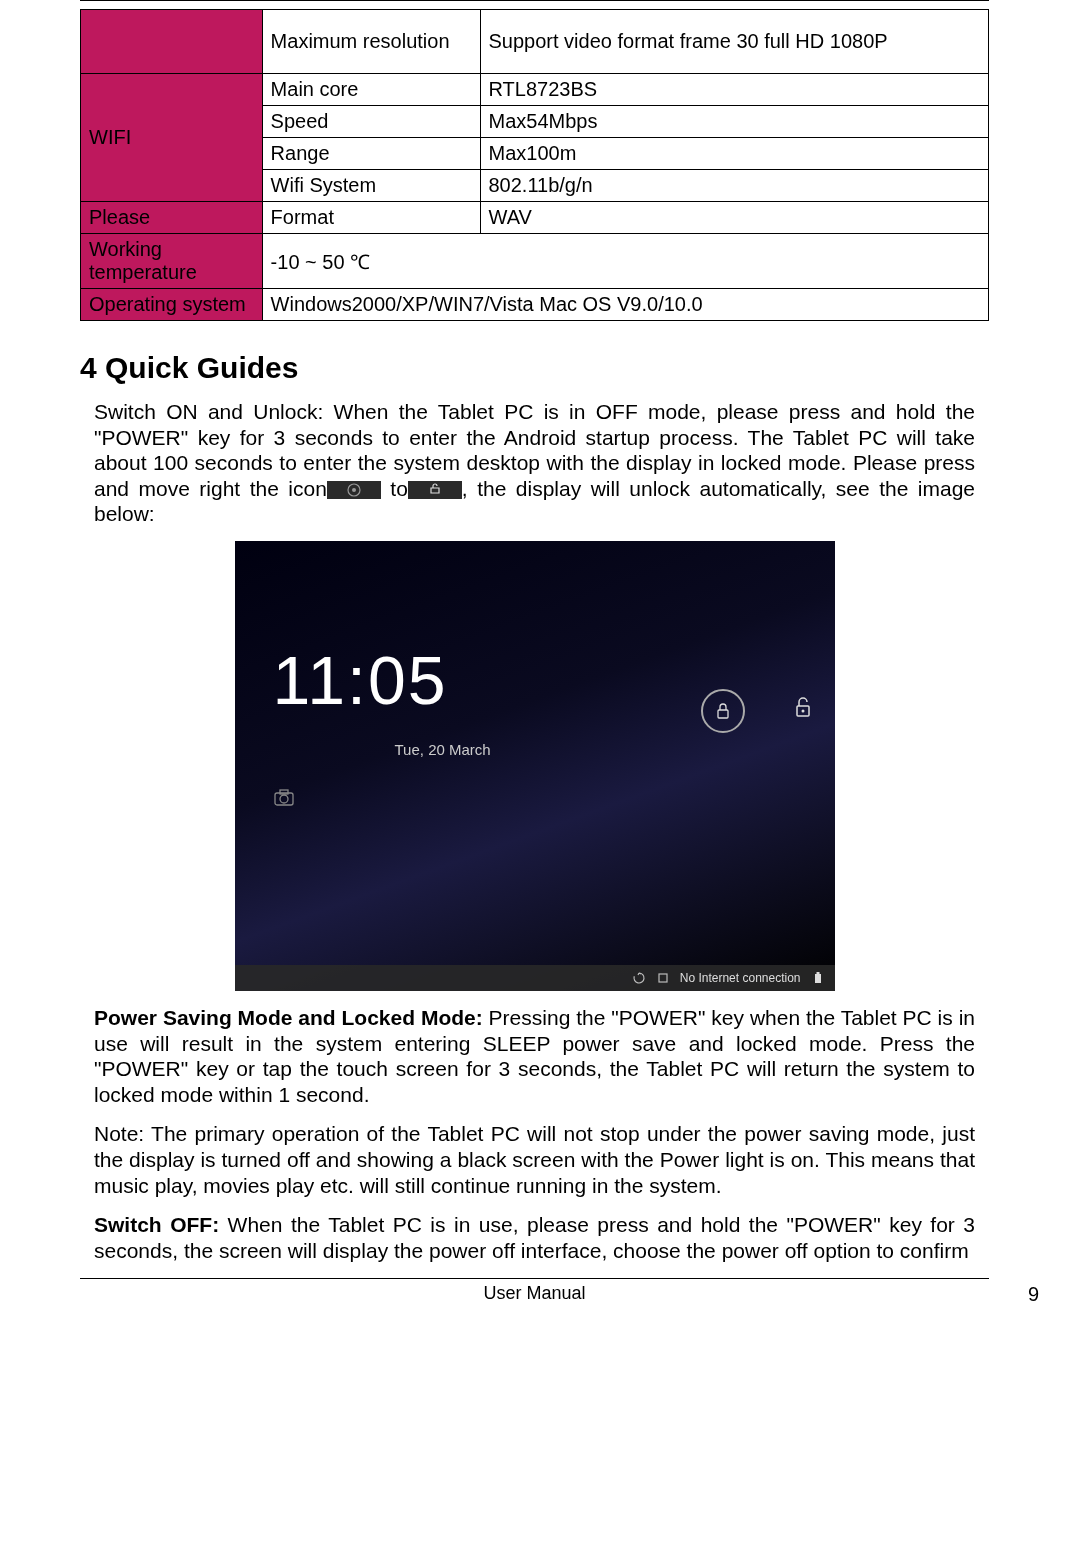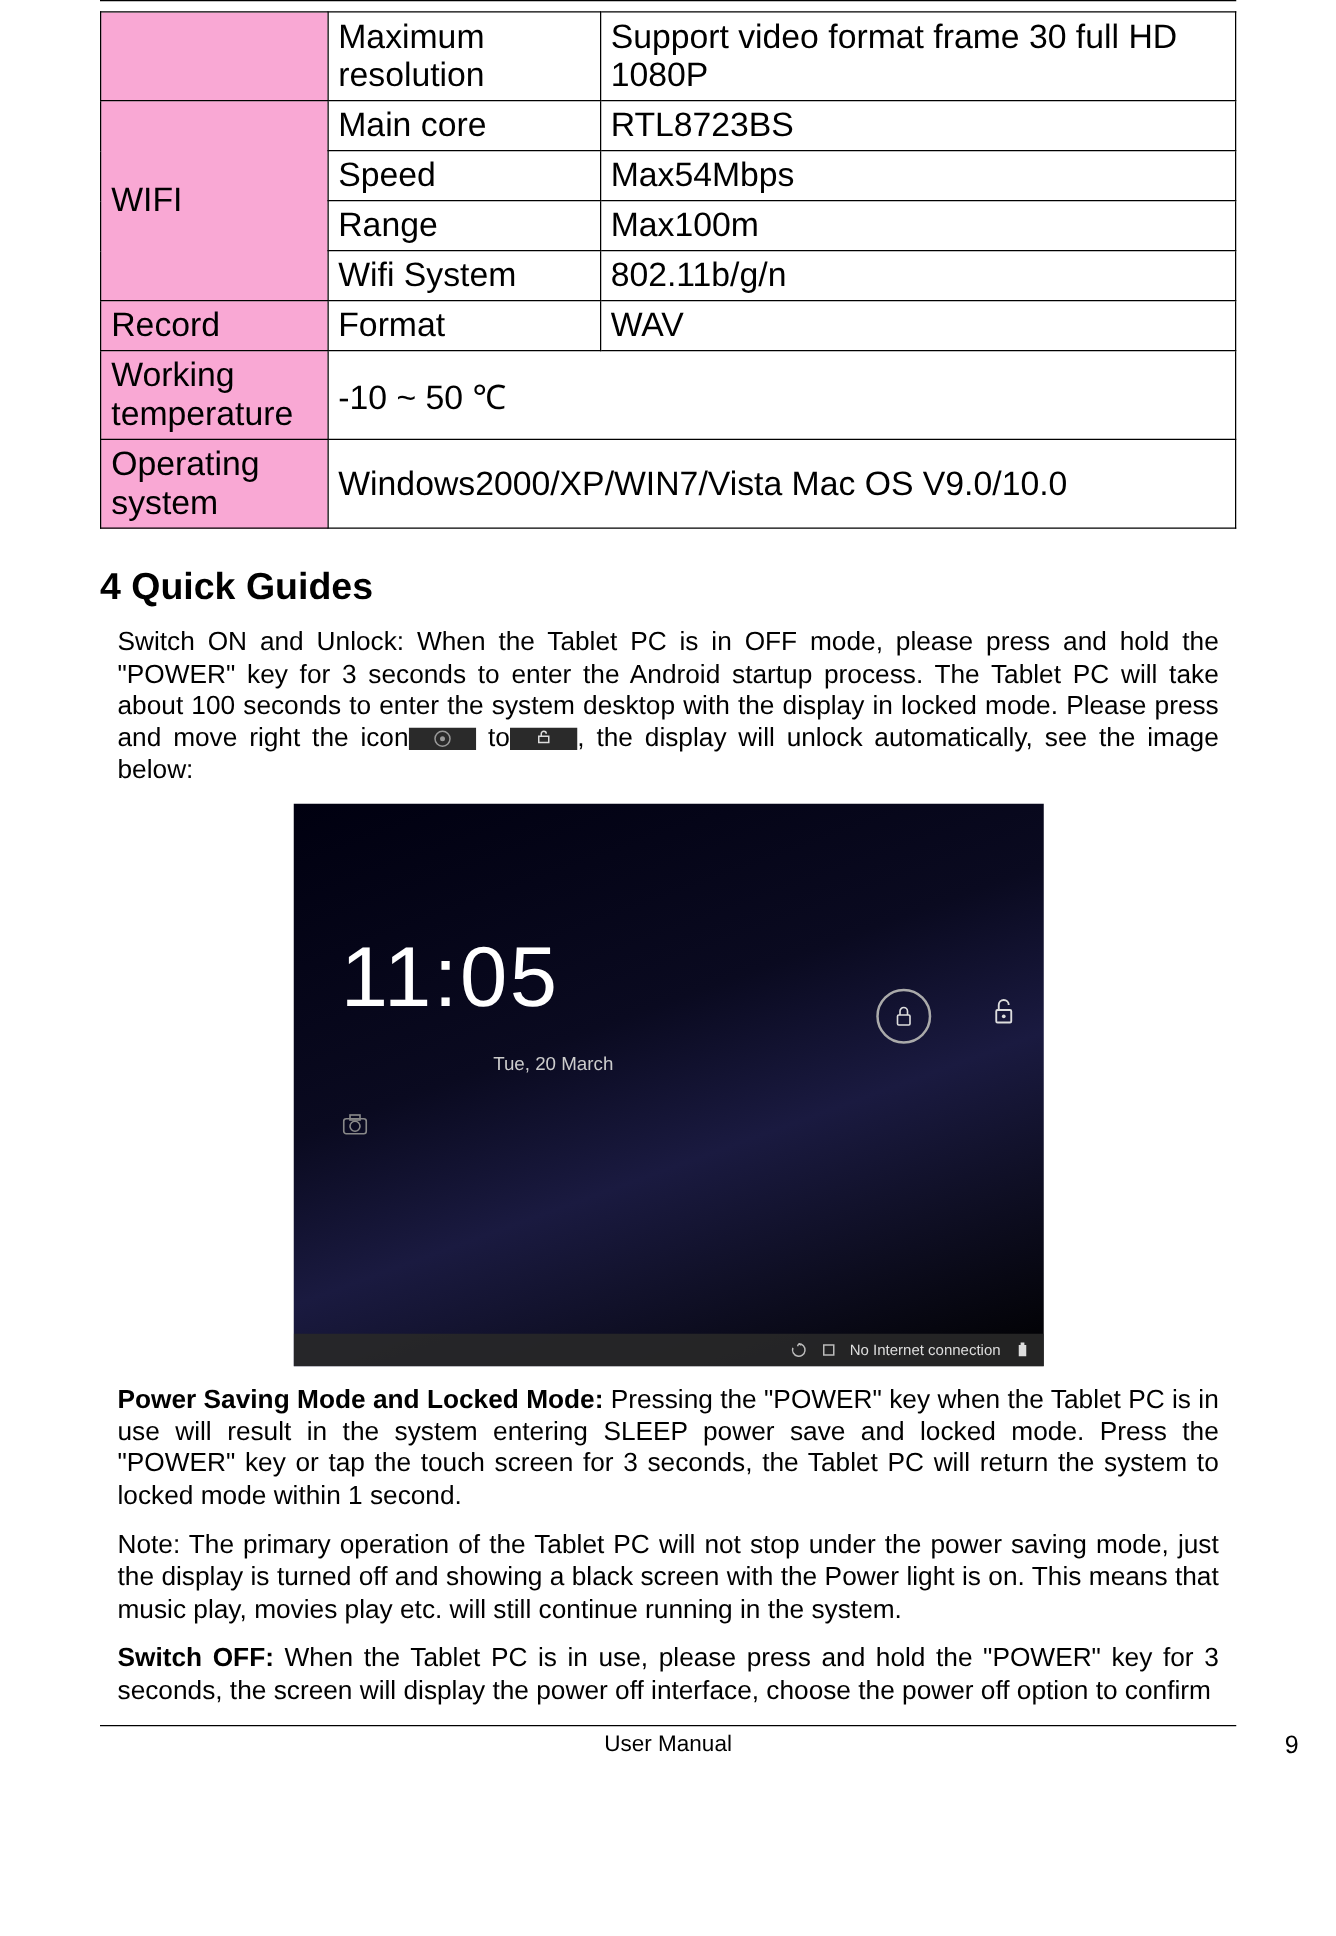--- a/index.html
+++ b/index.html
@@ -22,29 +22,29 @@
     }
     .divider {
       border: none;
       border-top: 1.5px solid #000;
       margin: 0 0 8px;
     }
     table.spec {
       border-collapse: collapse;
       width: 100%;
       margin: 0 auto 30px;
-      font-size: 27px;
+      font-size: 20px;
     }
     table.spec td {
       border: 1px solid #000;
       padding: 4px 8px;
       vertical-align: middle;
       text-align: left;
     }
-    .col-cat { width: 20%; background: #f9a8d4; }
+    .col-cat { width: 20%; background: #be185d; }
     .col-key { width: 24%; }
     .col-val { width: 56%; }
     .tall-cell { height: 64px; vertical-align: top; padding-top: 6px; }
     h1.section {
       font-size: 30px;
       font-weight: bold;
       margin: 24px 0 14px;
     }
     h2.subsection {
       font-size: 24px;
@@ -175,21 +175,21 @@
     </tr>
     <tr>
       <td class="col-key">Range</td>
       <td class="col-val">Max100m</td>
     </tr>
     <tr>
       <td class="col-key">Wifi System</td>
       <td class="col-val">802.11b/g/n</td>
     </tr>
     <tr>
-      <td class="col-cat">Record</td>
+      <td class="col-cat">Please</td>
       <td class="col-key">Format</td>
       <td class="col-val">WAV</td>
     </tr>
     <tr>
       <td class="col-cat">Working temperature</td>
       <td colspan="2">-10    ~ 50  ℃</td>
     </tr>
     <tr>
       <td class="col-cat">Operating system</td>
       <td colspan="2">Windows2000/XP/WIN7/Vista    Mac OS V9.0/10.0</td>

